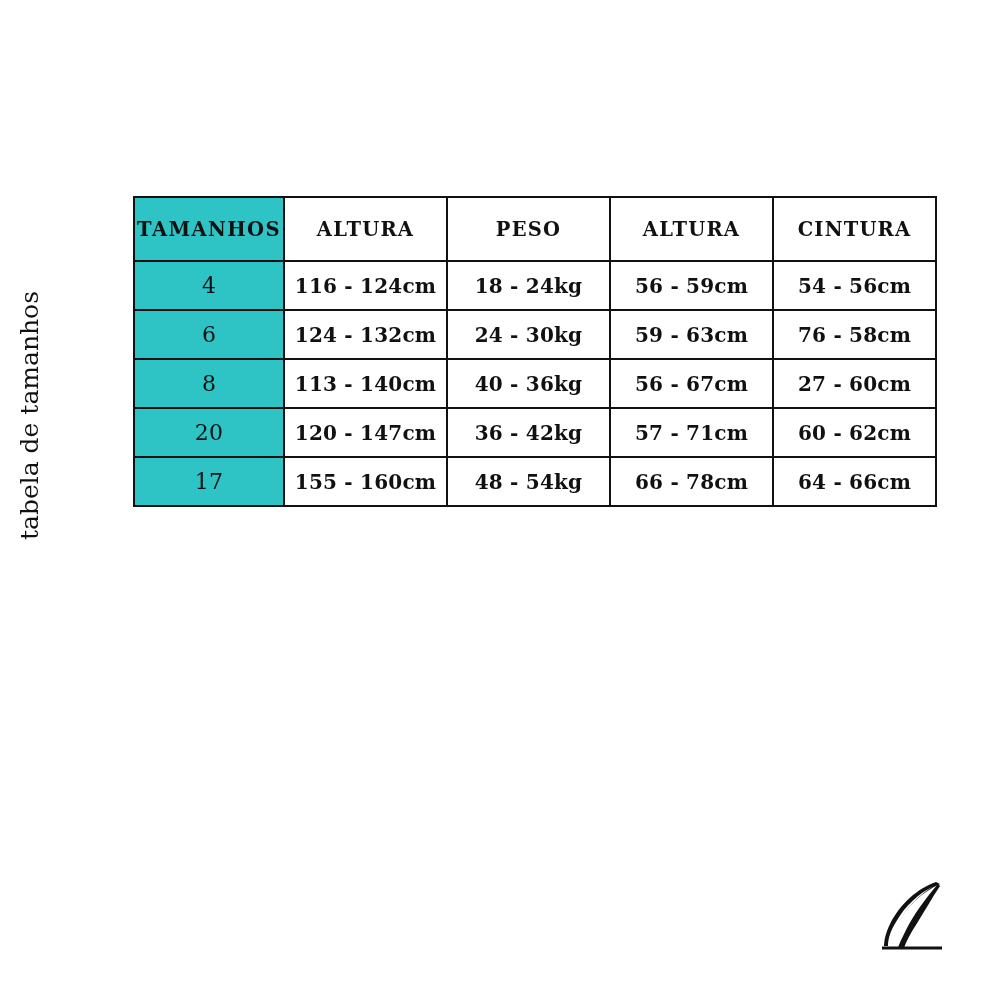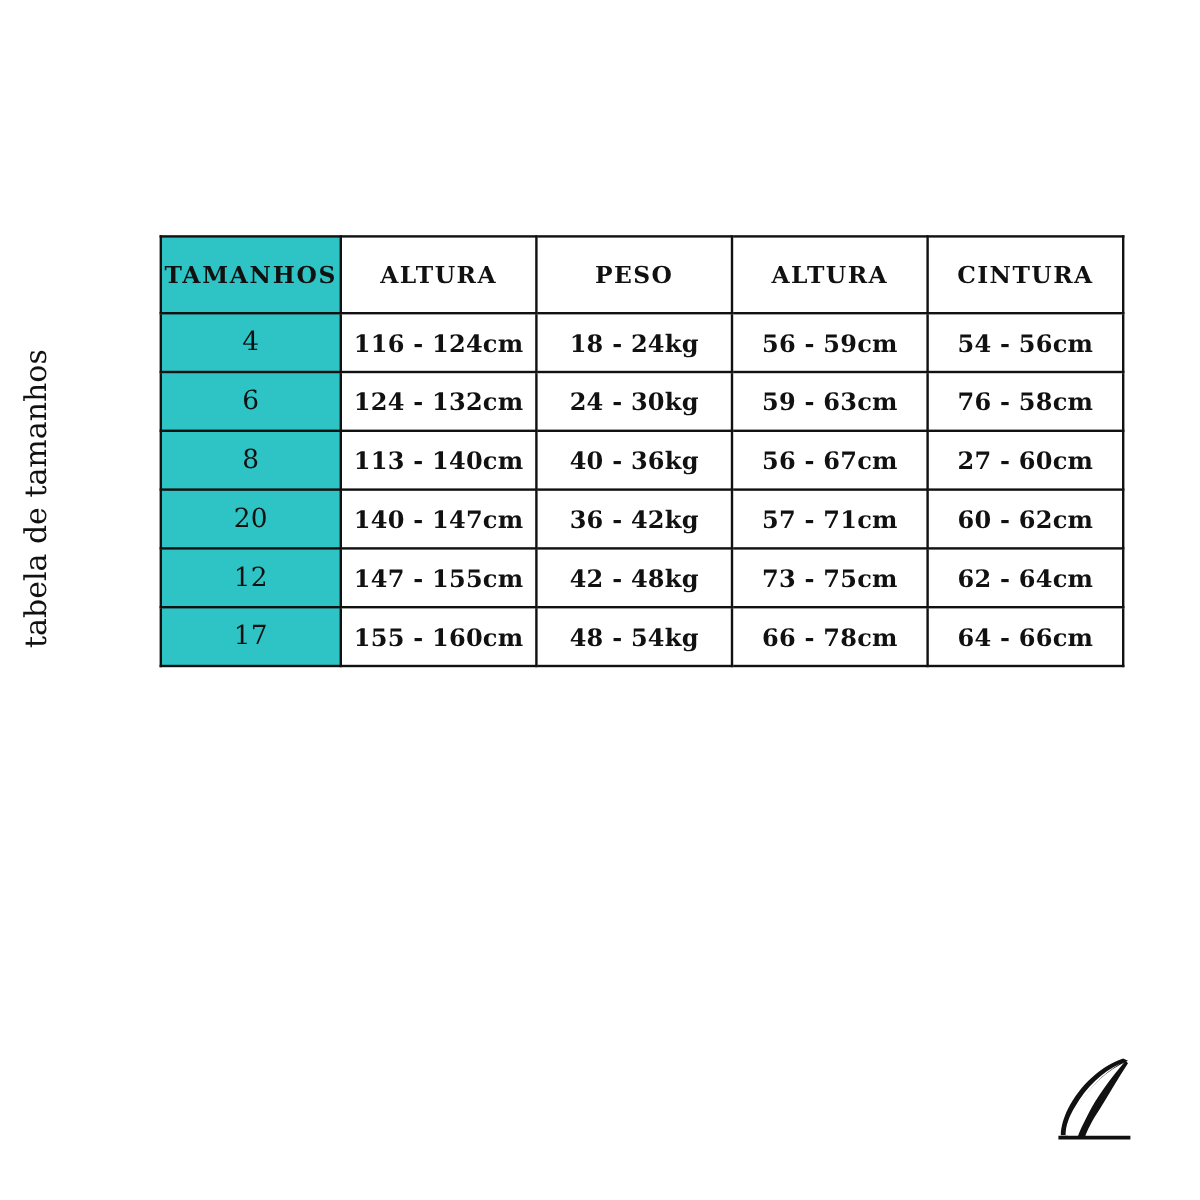--- a/index.html
+++ b/index.html
@@ -140,31 +140,24 @@
       </tr>
       <tr>
         <td class="hl">8</td>
         <td>113 - 140cm</td>
         <td>40 - 36kg</td>
         <td>56 - 67cm</td>
         <td>27 - 60cm</td>
       </tr>
       <tr>
         <td class="hl">20</td>
-        <td>140 - 147cm</td>
+        <td>120 - 147cm</td>
         <td>36 - 42kg</td>
         <td>57 - 71cm</td>
         <td>60 - 62cm</td>
-      </tr>
-      <tr>
-        <td class="hl">12</td>
-        <td>147 - 155cm</td>
-        <td>42 - 48kg</td>
-        <td>73 - 75cm</td>
-        <td>62 - 64cm</td>
       </tr>
       <tr>
         <td class="hl">17</td>
         <td>155 - 160cm</td>
         <td>48 - 54kg</td>
         <td>66 - 78cm</td>
         <td>64 - 66cm</td>
       </tr>
     </tbody>
   </table>

